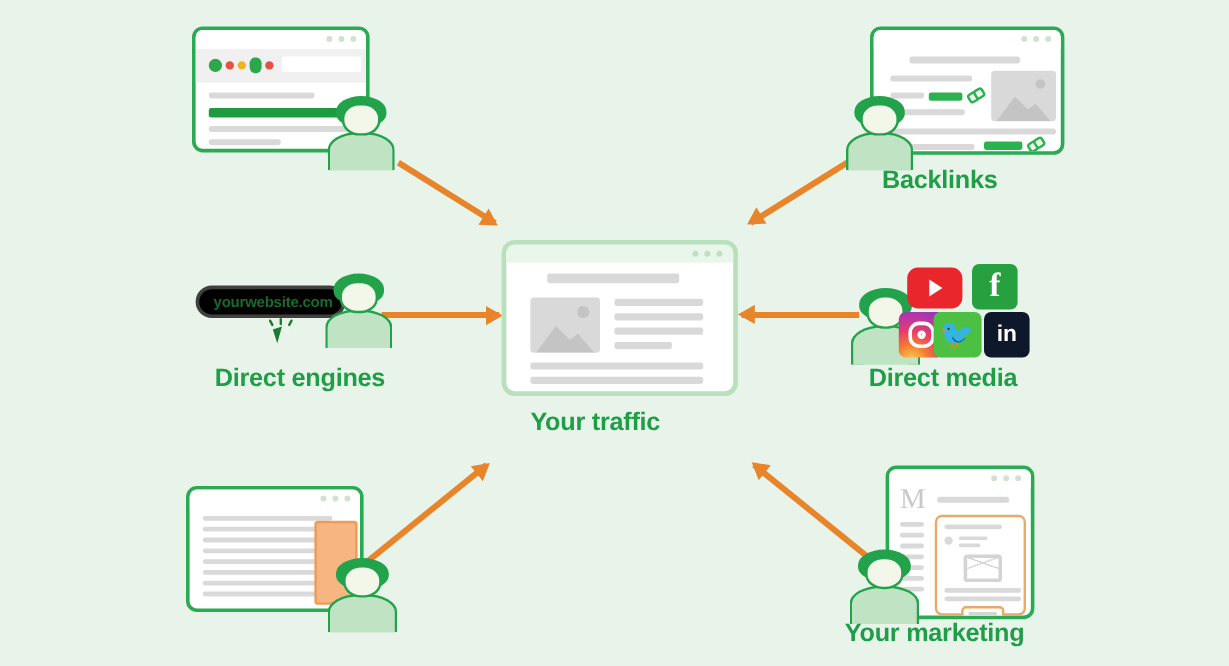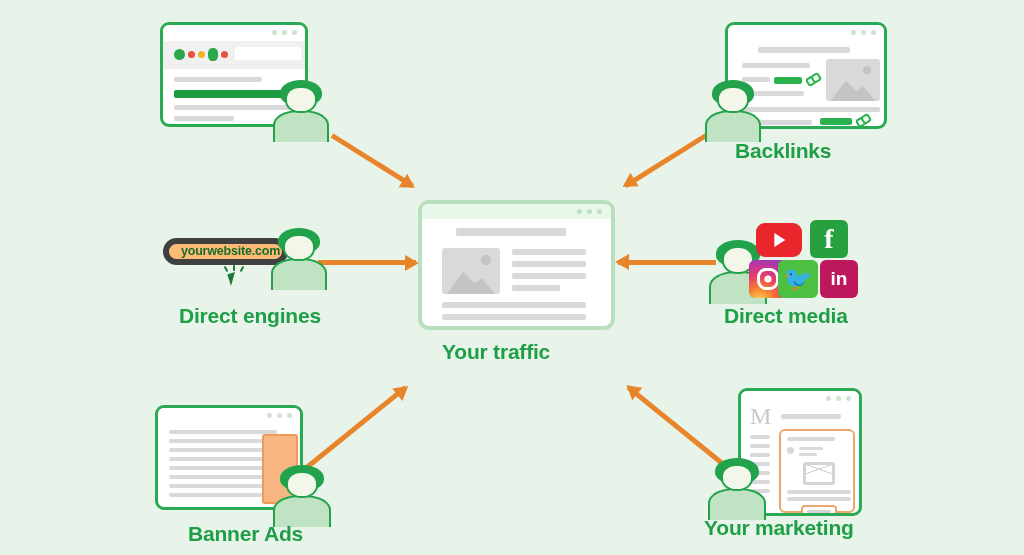--- a/index.html
+++ b/index.html
@@ -117,25 +117,26 @@
     border-bottom: 8px solid transparent;
   }
 
   
   .se-logo { position: absolute; display: flex; align-items: center; gap: 3px; }
   .se-logo i { display: block; border-radius: 50%; }
 
   
   .addr {
     position: absolute;
-    background: #fdba74;
-    border: 6px solid #404040;
+    background: #000000;
+    border: 3px solid #404040;
     border-radius: 20px;
     box-sizing: border-box;
     display: flex;
+    align-items: center;
     padding-left: 12px;
   }
   .addr span {
     font-size: 12.5px;
     font-weight: bold;
     color: #176b2c;
     letter-spacing: -0.2px;
   }
   .cursor {
     position: absolute;
@@ -159,21 +160,21 @@
   .sico.yt::after {
     content: "";
     position: absolute; left: 50%; top: 50%;
     transform: translate(-42%, -50%);
     border-left: 11px solid #ffffff;
     border-top: 7px solid transparent;
     border-bottom: 7px solid transparent;
   }
   .sico.fb { background: #27a03f; }
   .sico.tw { background: #4dc044; }
-  .sico.li { background: #be185d; }
+  .sico.li { background: #0f172a; }
   .sico.ig {
     background:
       radial-gradient(circle at 28% 108%, #fdd75a 0%, #f67b30 28%, #e83b6a 52%, #b935a6 76%, #7b3fc4 100%);
   }
   .sico .glyph {
     position: absolute; left: 0; top: 0; right: 0; bottom: 0;
     display: flex; align-items: center; justify-content: center;
     color: #fff; font-weight: bold;
     font-family: "Liberation Serif", serif;
   }
@@ -453,21 +454,20 @@
       <div class="banner-rect" style="left:104px;top:26px;width:36px;height:70px;"></div>
     </div>
 
     <div class="person" style="left:118px; top:60px; width:58px; height:62px;">
       <div class="hair"></div>
         <div class="neck"></div>
         <div class="body"></div>
         <div class="face"></div>
     </div>
 
-    <div class="label lg" style="left:33px; top:117px;">Banner Ads</div>
   </div>
 
   <div class="node" style="left:700px; top:388px; width:200px; height:160px;">
 
     <div class="win" style="left:38px; top:0px; width:124px; height:128px;">
       <div class="win-bar">
         <div class="dots">
             <i></i>
             <i></i>
             <i></i>

